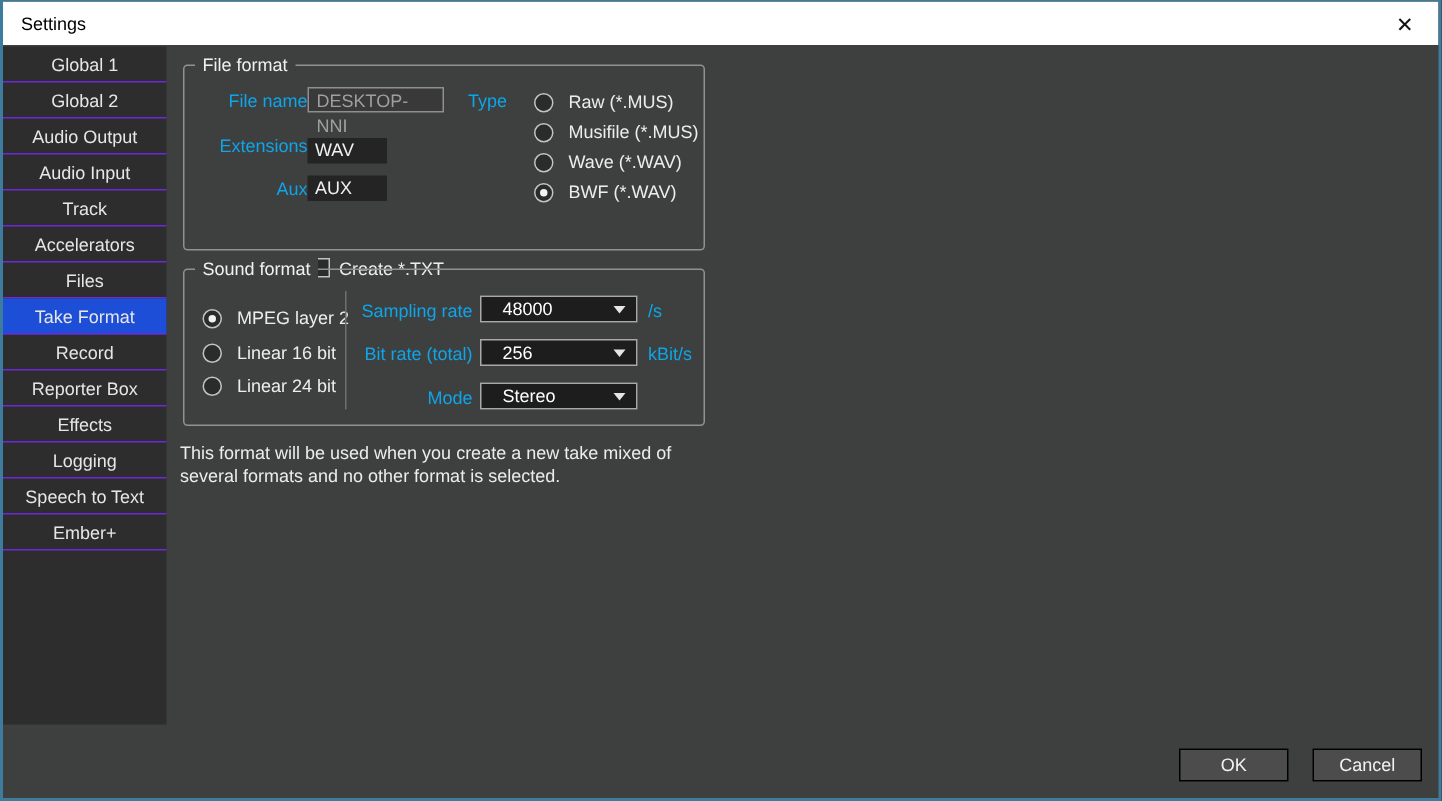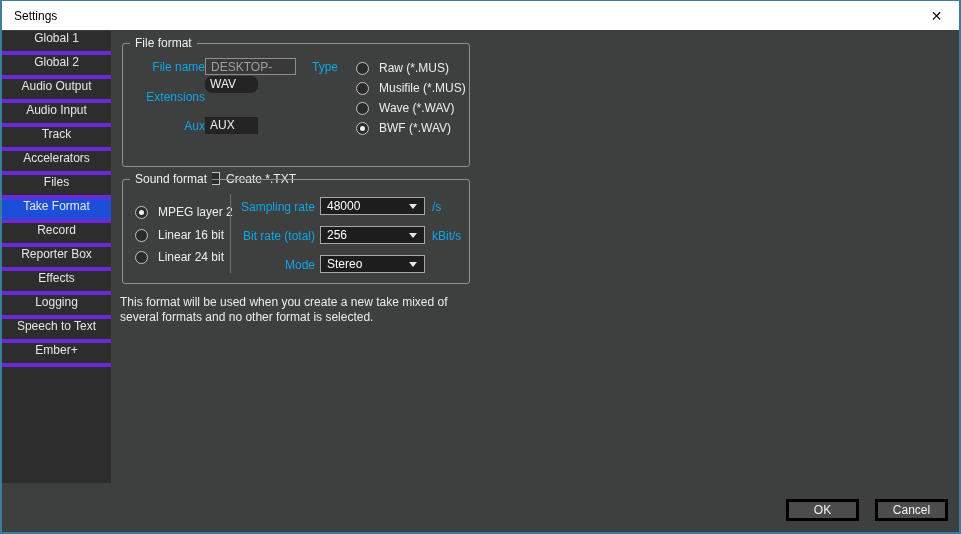--- a/index.html
+++ b/index.html
@@ -18,22 +18,22 @@
   .close-btn {
     position:absolute; right:0; top:0; width:45px; height:29px;
     display:flex; align-items:center; justify-content:center;
     color:#111; font-size:14px; cursor:default;
   }
   .content { position:absolute; left:0; top:29px; width:957px; height:502px; }
 
   
   .sidebar { position:absolute; left:0; top:1px; width:109px; height:452px; background:#2d2d2d; }
   .side-item {
-    height:24px; border-bottom:4px solid #6d28d9;
-    display:flex; justify-content:center;
+    height:24px; border-bottom:1px solid #6d28d9;
+    display:flex; align-items:center; justify-content:center;
     color:#e6e6e6; cursor:default;
   }
   .side-item.selected { background:#1d4ed8; }
 
   
   .groupbox {
     position:absolute; border:1px solid #8f9192; border-radius:3px;
   }
   .groupbox .legend {
     position:absolute; top:-8px; left:7px; background:#3e3f3f; padding:0 5px;
@@ -59,35 +59,35 @@
     content:""; position:absolute; left:3px; top:3px; width:5px; height:5px;
     border-radius:50%; background:#f2f2f2;
   }
   .checkbox-row { position:absolute; display:flex; align-items:center; gap:6px; height:15px; cursor:default; }
   .checkbox { width:13px; height:13px; border:1px solid #c3c3c3; background:#2b2b2b; flex:0 0 auto; }
 
   
   .dropdown {
     position:absolute; width:105px; height:18px; background:#1d1d1d;
     border:1px solid #a8a8a8; color:#ffffff; display:flex; align-items:center;
-    padding:0 6px; cursor:default;
+    padding:0 14px; cursor:default;
   }
   .dropdown .arrow {
     position:absolute; right:7px; top:6px; width:0; height:0;
     border-left:4px solid transparent; border-right:4px solid transparent;
     border-top:5px solid #e6e6e6;
   }
 
   .vdivider { position:absolute; width:1px; background:#6e6f6f; }
 
   .desc { position:absolute; color:#ececec; line-height:15px; }
 
   .btn {
     position:absolute; width:73px; height:22px; background:#4c4c4c;
-    border:3px solid #000000; color:#f2f2f2; font-size:12px;
+    border:1px solid #000000; color:#f2f2f2; font-size:12px;
     font-family:"Liberation Sans", sans-serif;
     display:flex; align-items:center; justify-content:center; cursor:default;
   }
 </style>
 </head>
 <body>
 
 <div class="window">
 
   <div class="titlebar">
@@ -163,21 +163,21 @@
       <div class="radio-row" style="left:233px; top:56px;">
         <span class="radio"></span>
         <span>Wave (*.WAV)</span>
       </div>
       <div class="radio-row" style="left:233px; top:76px;">
         <span class="radio checked"></span>
         <span>BWF (*.WAV)</span>
       </div>
 
       <span class="lbl r" style="left:10px; top:46px; width:72px;">Extensions</span>
-      <div class="textfield" style="left:82px; top:32px; width:53px;border-radius:7px;">WAV</div>
+      <div class="textfield" style="left:82px; top:48px; width:53px;">WAV</div>
 
       <span class="lbl r" style="left:10px; top:75px; width:72px;">Aux</span>
       <div class="textfield" style="left:82px; top:73px; width:53px;">AUX</div>
 
       <div class="checkbox-row" style="left:84px; top:104px;margin-top:23px;">
         <span class="checkbox"></span>
         <span>Create *.TXT</span>
       </div>
     </div>
 

